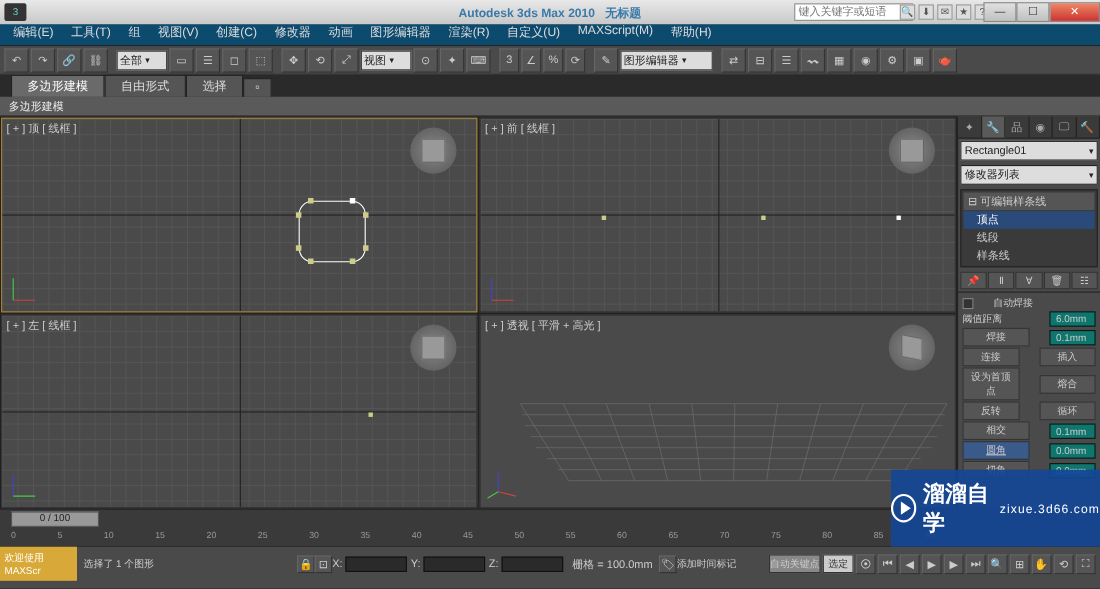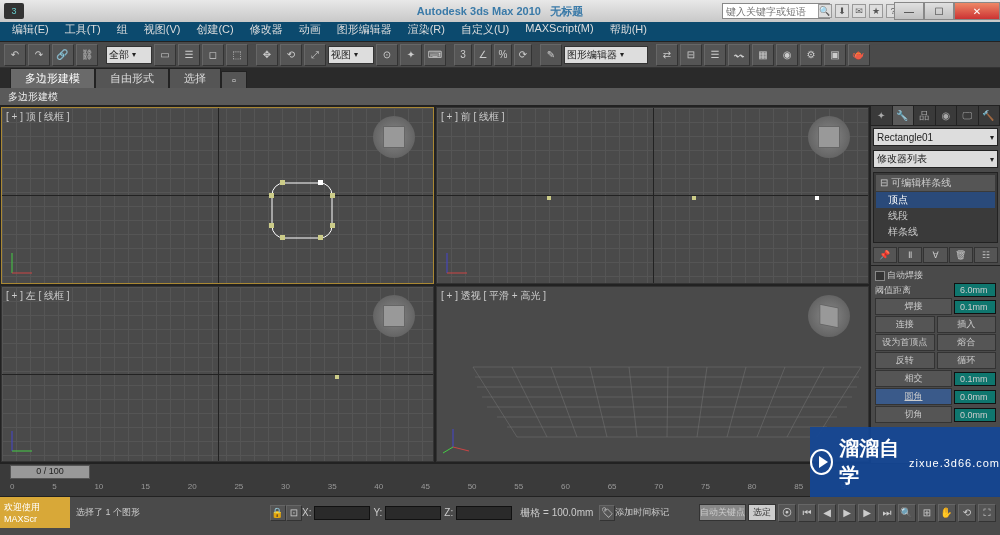--- a/index.html
+++ b/index.html
@@ -53,21 +53,21 @@
 .rp-tab.active { background:#5a5a5a; color:#fff;}
 .rp-field { height: 18px; background: #ddd; margin: 2px; font-size: 10px; padding: 1px 3px; color:#222; border:1px solid #222; display:flex; align-items:center;}
 .rp-field::after { content:"▾"; margin-left:auto; font-size:8px;}
 .rp-btnrow { display:flex; gap:1px; padding:2px; flex-wrap:wrap;}
 .rp-btn { height:16px; background:#555; border:1px solid #333; font-size:9px; color:#ccc; display:flex; align-items:center; justify-content:center; flex:1; min-width:20px;}
 .rp-tree { background:#3a3a3a; margin:2px; border:1px solid #222; font-size:10px; padding:2px;}
 .rp-tree-hdr { background:#555; padding:1px 4px; margin-bottom:1px;}
 .rp-tree-item { padding:1px 12px; color:#ccc;}
 .rp-tree-item.sel { background:#2a4a7a; color:#fff;}
 .rp-section { border-top:1px solid #222; padding:2px;}
-.rp-row { display:flex; align-items:center; gap:2px; margin:1px 2px; font-size:9px;}
+.rp-row { display:flex; align-items:center; gap:18px; margin:1px 2px; font-size:9px;}
 .rp-row-btn { background:#555; border:1px solid #333; padding:1px 4px; flex:1; text-align:center; color:#ccc; font-size:9px;}
 .rp-row-btn.active { background:#3a5a8a;text-decoration:underline;}
 .rp-spinner { width:42px; height:14px; background:#0f766e; border:1px solid #111; color:#ccc; font-size:9px; padding:0 5px; display:flex; align-items:center;}
 .rp-check { width:10px; height:10px; border:1px solid #888; background:#333;}
 
 
 .timeline-area { background:#4a4a4a; border-top:1px solid #222;}
 .timeline { height: 18px; background:#3a3a3a; position:relative; display:flex; align-items:flex-end;}
 .timeline-slider { position:absolute; left:10px; top:1px; width:80px; height:14px; background:#999; border:1px solid #555; font-size:9px; color:#222; text-align:center;}
 .timeline-ticks { position:absolute; bottom:0; left:0; right:140px; height:14px; display:flex; justify-content:space-between; padding:0 10px;}

